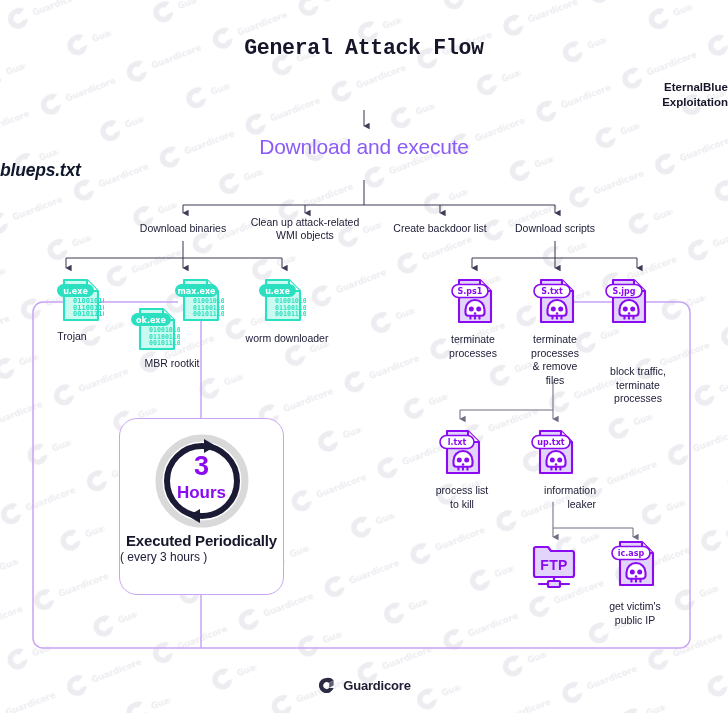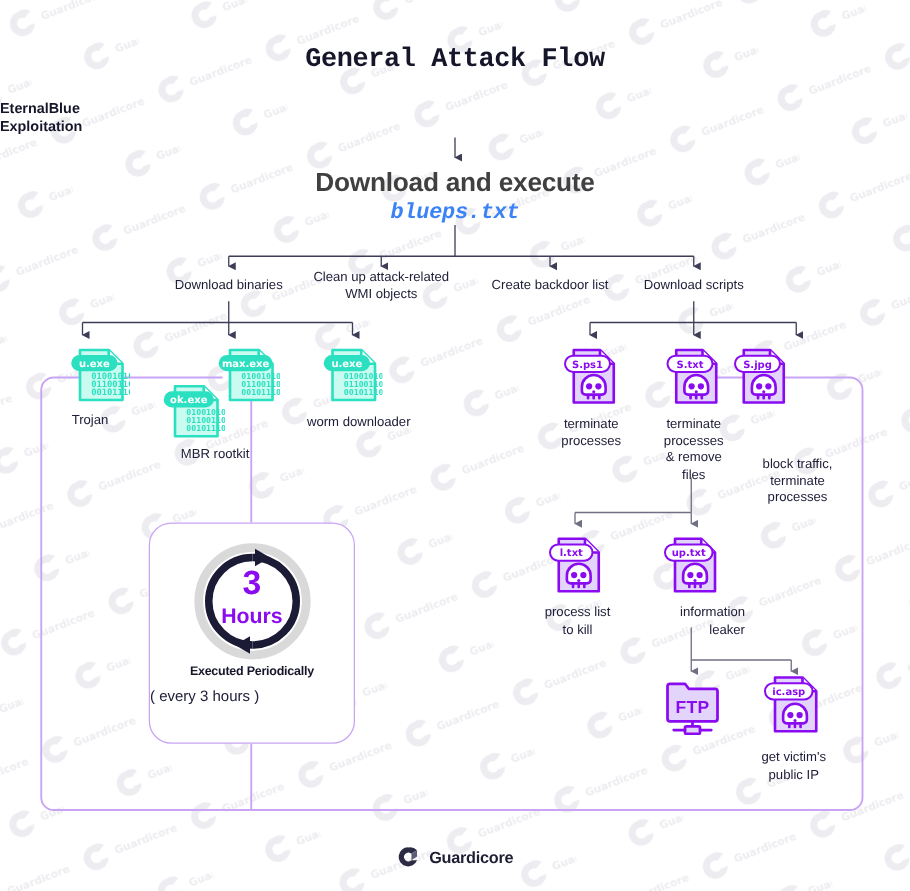--- a/index.html
+++ b/index.html
@@ -24,31 +24,31 @@
   
   #page-title{
     position:absolute; left:0; right:0; top:36px;
     text-align:center;
     font-size:21.5px; font-weight:bold; letter-spacing:-0.3px;
     color:#16162b;
     font-family:Liberation Mono, monospace;
   }
   #eb-label{
     position:absolute; left:0; right:0; top:80px;
-    text-align:left; font-size:11.5px; font-weight:bold; line-height:15px;
+    text-align:right; font-size:11.5px; font-weight:bold; line-height:15px;
     color:#16162b;
   }
   #dl-exec{
     position:absolute; left:0; right:0; top:135px;
-    text-align:center; font-size:21px; color:#404040; letter-spacing:-0.2px;font-weight:bold;
+    text-align:center; font-size:21px; color:#8b5cf6; letter-spacing:-0.2px;
   }
   #blueps{
     position:absolute; left:0; right:0; top:160px;
-    text-align:center; font-size:17.5px; font-weight:bold; font-style:italic;
-    color:#3b82f6; letter-spacing:-0.2px;font-family:Liberation Mono, monospace;
+    text-align:left; font-size:17.5px; font-weight:bold; font-style:italic;
+    color:#0f172a; letter-spacing:-0.2px;
   }
 
   
   .branch-label{
     position:absolute; text-align:center;
     font-size:10.5px; line-height:13px; color:#20203a;
   }
 
   
   .caption{
@@ -64,21 +64,21 @@
     font-size:7px; font-weight:bold;
   }
 
   
   #periodic-card{
     position:absolute; left:119px; top:418px; width:165px; height:177px;
     border:1.6px solid #C9A4F5; border-radius:18px; background:#ffffff;
   }
   #periodic-title{
     position:absolute; left:0; right:0; top:113px; text-align:center;
-    font-size:10px; font-weight:bold; color:#16162b; letter-spacing:-0.2px;
+    font-size:15px; font-weight:bold; color:#16162b; letter-spacing:-0.2px;
   }
   #periodic-sub{
     position:absolute; left:0; right:0; top:131px; 
     font-size:12px; color:#20203a;
   }
   #cycle-wrap{ position:absolute; left:50%; top:12px; transform:translateX(-50%); }
   #cycle-num{
     position:absolute; left:0; right:0; top:22px; text-align:center;
     font-size:27px; font-weight:bold; color:#8A0BF0; line-height:27px;
   }
@@ -297,21 +297,21 @@
       <text x="20" y="18" text-anchor="middle" fill="#8A0BF0" font-family="DejaVu Sans, sans-serif" font-size="8" font-weight="bold">S.txt</text>
     </svg>
   </div>
   <div class="caption" style="left:514px;top:333px;width:82px;">
     <div>terminate</div>
     <div>processes</div>
     <div>&amp; remove</div>
     <div>files</div>
   </div>
 
-  <div class="fileicon" style="left:586px;top:276px;text-decoration:underline;">
+  <div class="fileicon" style="left:604px;top:276px;text-decoration:underline;">
     <svg width="46" height="50" viewBox="0 0 46 50">
       <path d="M9,4 L30,4 L41,15 L41,46 L9,46 Z" fill="#E3D4FB" stroke="#8A0BF0" stroke-width="2.1" stroke-linejoin="round"></path>
       <path d="M30,4 L30,15 L41,15" fill="#ffffff" stroke="#8A0BF0" stroke-width="2.1" stroke-linejoin="round"></path>
       <g>
         <path d="M25,24 a9.5,9.5 0 0 1 9.5,9.5 l0,3.2 a3,3 0 0 1 -3,3 l-13,0 a3,3 0 0 1 -3,-3 l0,-3.2 A9.5,9.5 0 0 1 25,24 z" fill="#ffffff" stroke="#8A0BF0" stroke-width="2.1"></path>
         <circle cx="21.3" cy="33" r="2.5" fill="#8A0BF0"></circle>
         <circle cx="28.7" cy="33" r="2.5" fill="#8A0BF0"></circle>
         <circle cx="25" cy="37.4" r="1.25" fill="#8A0BF0"></circle>
         <g fill="#8A0BF0">
           <rect x="19.4" y="40" width="2.1" height="3.6" rx="0.9"></rect>

